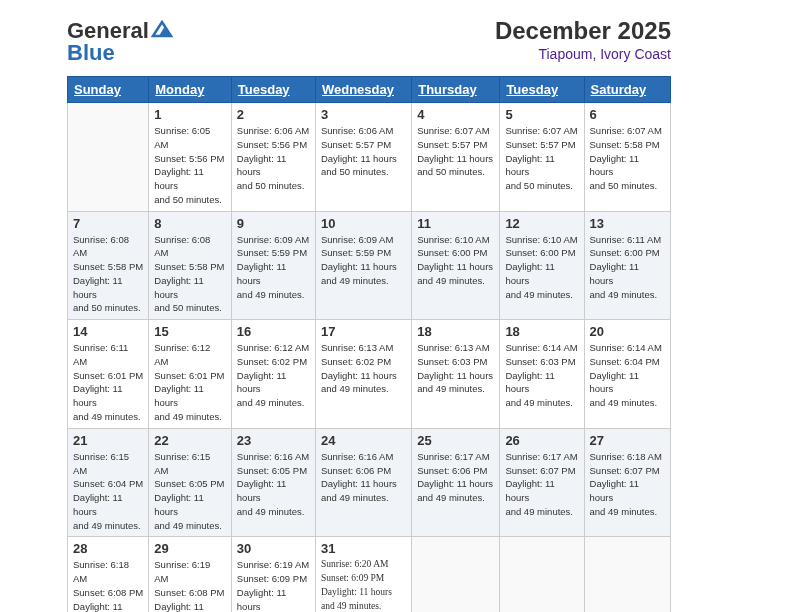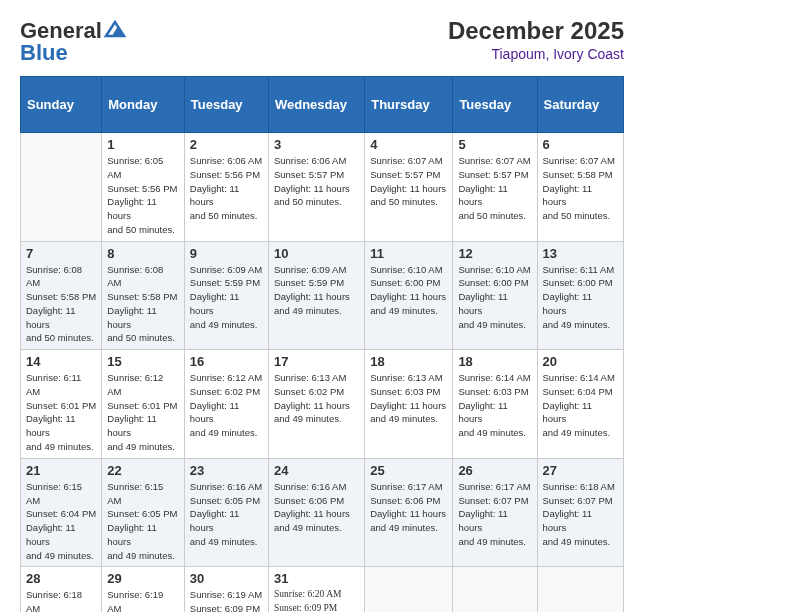--- a/index.html
+++ b/index.html
@@ -9,20 +9,21 @@
       width: 792px;
       height: 612px;
       overflow: hidden;
     }
     .page {
       width: 644px;
       height: 612px;
       padding: 18px 20px 10px 20px;
       display: flex;
       flex-direction: column;
+      margin-left: 47px;
     }
     .header {
       display: flex;
       justify-content: space-between;
       align-items: flex-start;
       margin-bottom: 10px;
     }
     .logo {
       display: flex;
       flex-direction: column;
@@ -44,24 +45,25 @@
     }
     .calendar {
       width: 100%;
       border-collapse: collapse;
       flex: 1;
     }
     .calendar th {
       background-color: #2a6db5;
       color: white;
       text-align: left;
-      padding: 20px 6px;
+      padding: 5px 6px;
       font-size: 13px;
       font-weight: bold;
       border: 1px solid #1a5a9a;
+      text-decoration: underline;
     }
     .calendar td {
       border: 1px solid #ccc;
       vertical-align: top;
       padding: 4px 5px;
       width: 113px;
       height: 88px;
       background: #fff;
     }
     .calendar td.empty {

